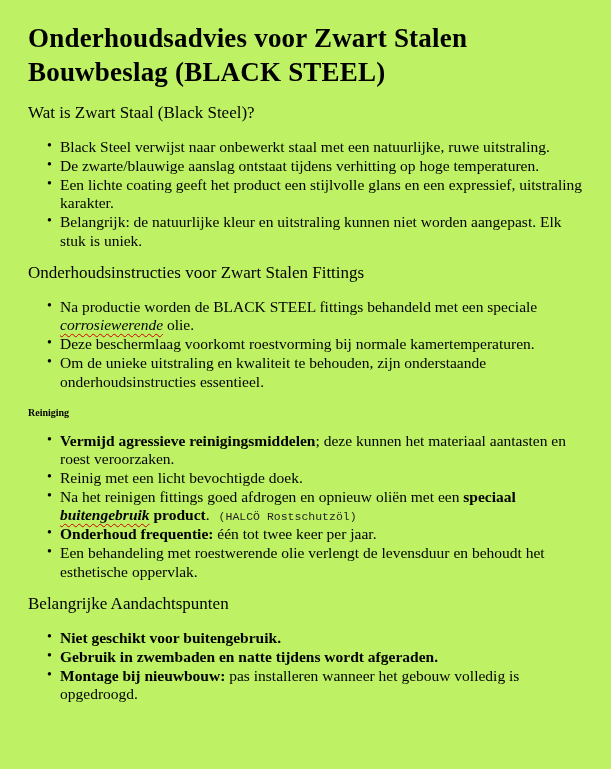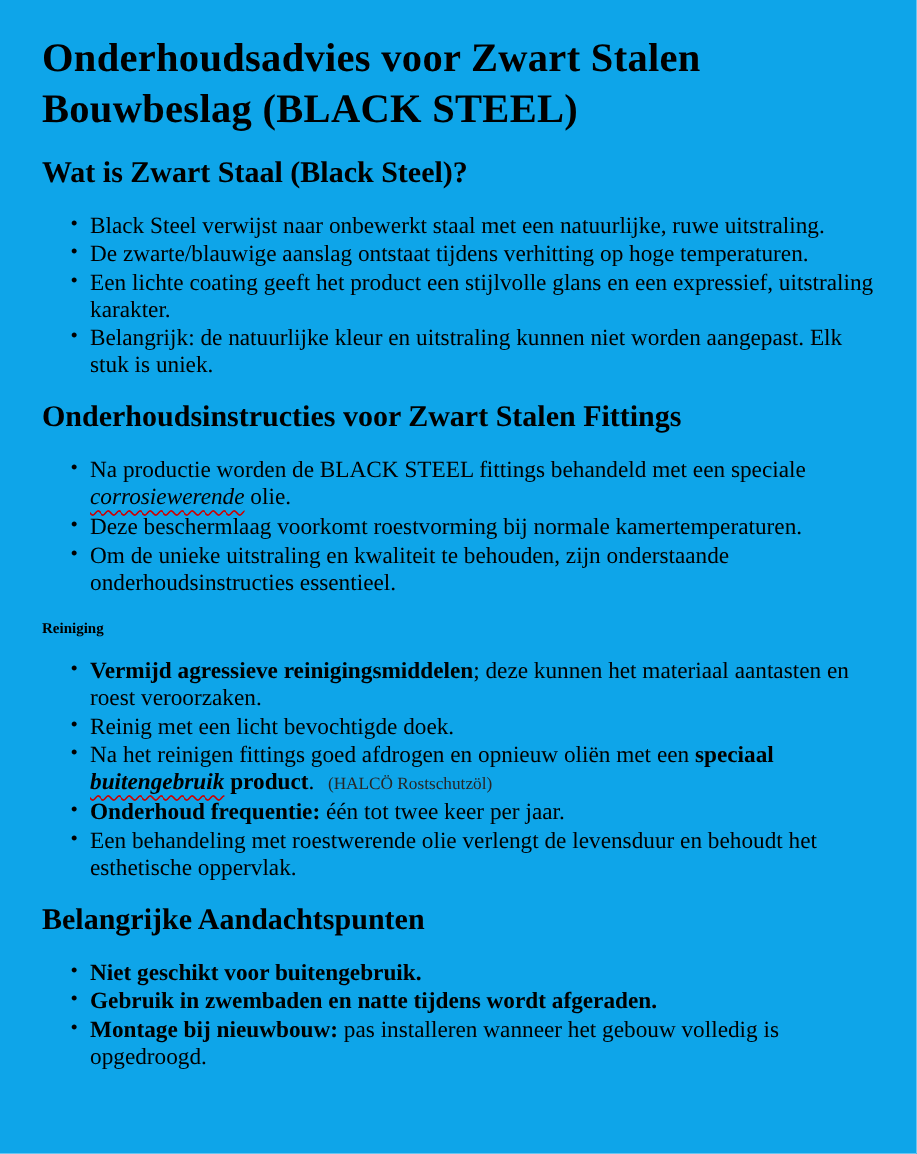--- a/index.html
+++ b/index.html
@@ -12,33 +12,33 @@
     height: 769px;
     overflow: hidden;
     font-family: "Liberation Serif", "DejaVu Serif", serif;
     color: #000000;
   }
   .page {
     box-sizing: border-box;
     width: 611px;
     height: 769px;
     padding: 22px 28px 0 28px;
-    background: #0ea5e9;
+    background: #bef264;
   }
   h1.doc-title {
     font-size: 27px;
     line-height: 1.25;
     font-weight: bold;
     margin: 0 0 0 0;
     letter-spacing: 0.2px;
   }
   h2.section-heading {
-    font-size: 20px;
+    font-size: 17px;
     line-height: 1.2;
-    font-weight: bold;
+    font-weight: normal;
     margin: 13px 0 15px 0;
   }
   h3.sub-section-heading {
     font-size: 10px;
     line-height: 1.2;
     font-weight: bold;
     margin: 16px 0 13px 0;
   }
   ul.bullet-list {
     list-style: none;
@@ -65,21 +65,21 @@
     font-weight: bold;
   }
   .run-sq {
     text-decoration: underline wavy #cc0000;
     text-decoration-thickness: 1px;
     text-underline-offset: 3px;
     text-decoration-skip-ink: none;
     font-style: italic;
   }
   .run-small {
-    font-family: Liberation Serif, serif;
+    font-family: Liberation Mono, monospace;
     font-size: 11.5px;
     color: #262626;
     margin-left: 9px;
     white-space: nowrap;
   }
 </style>
 </head>
 <body>
 
 <div class="page">

